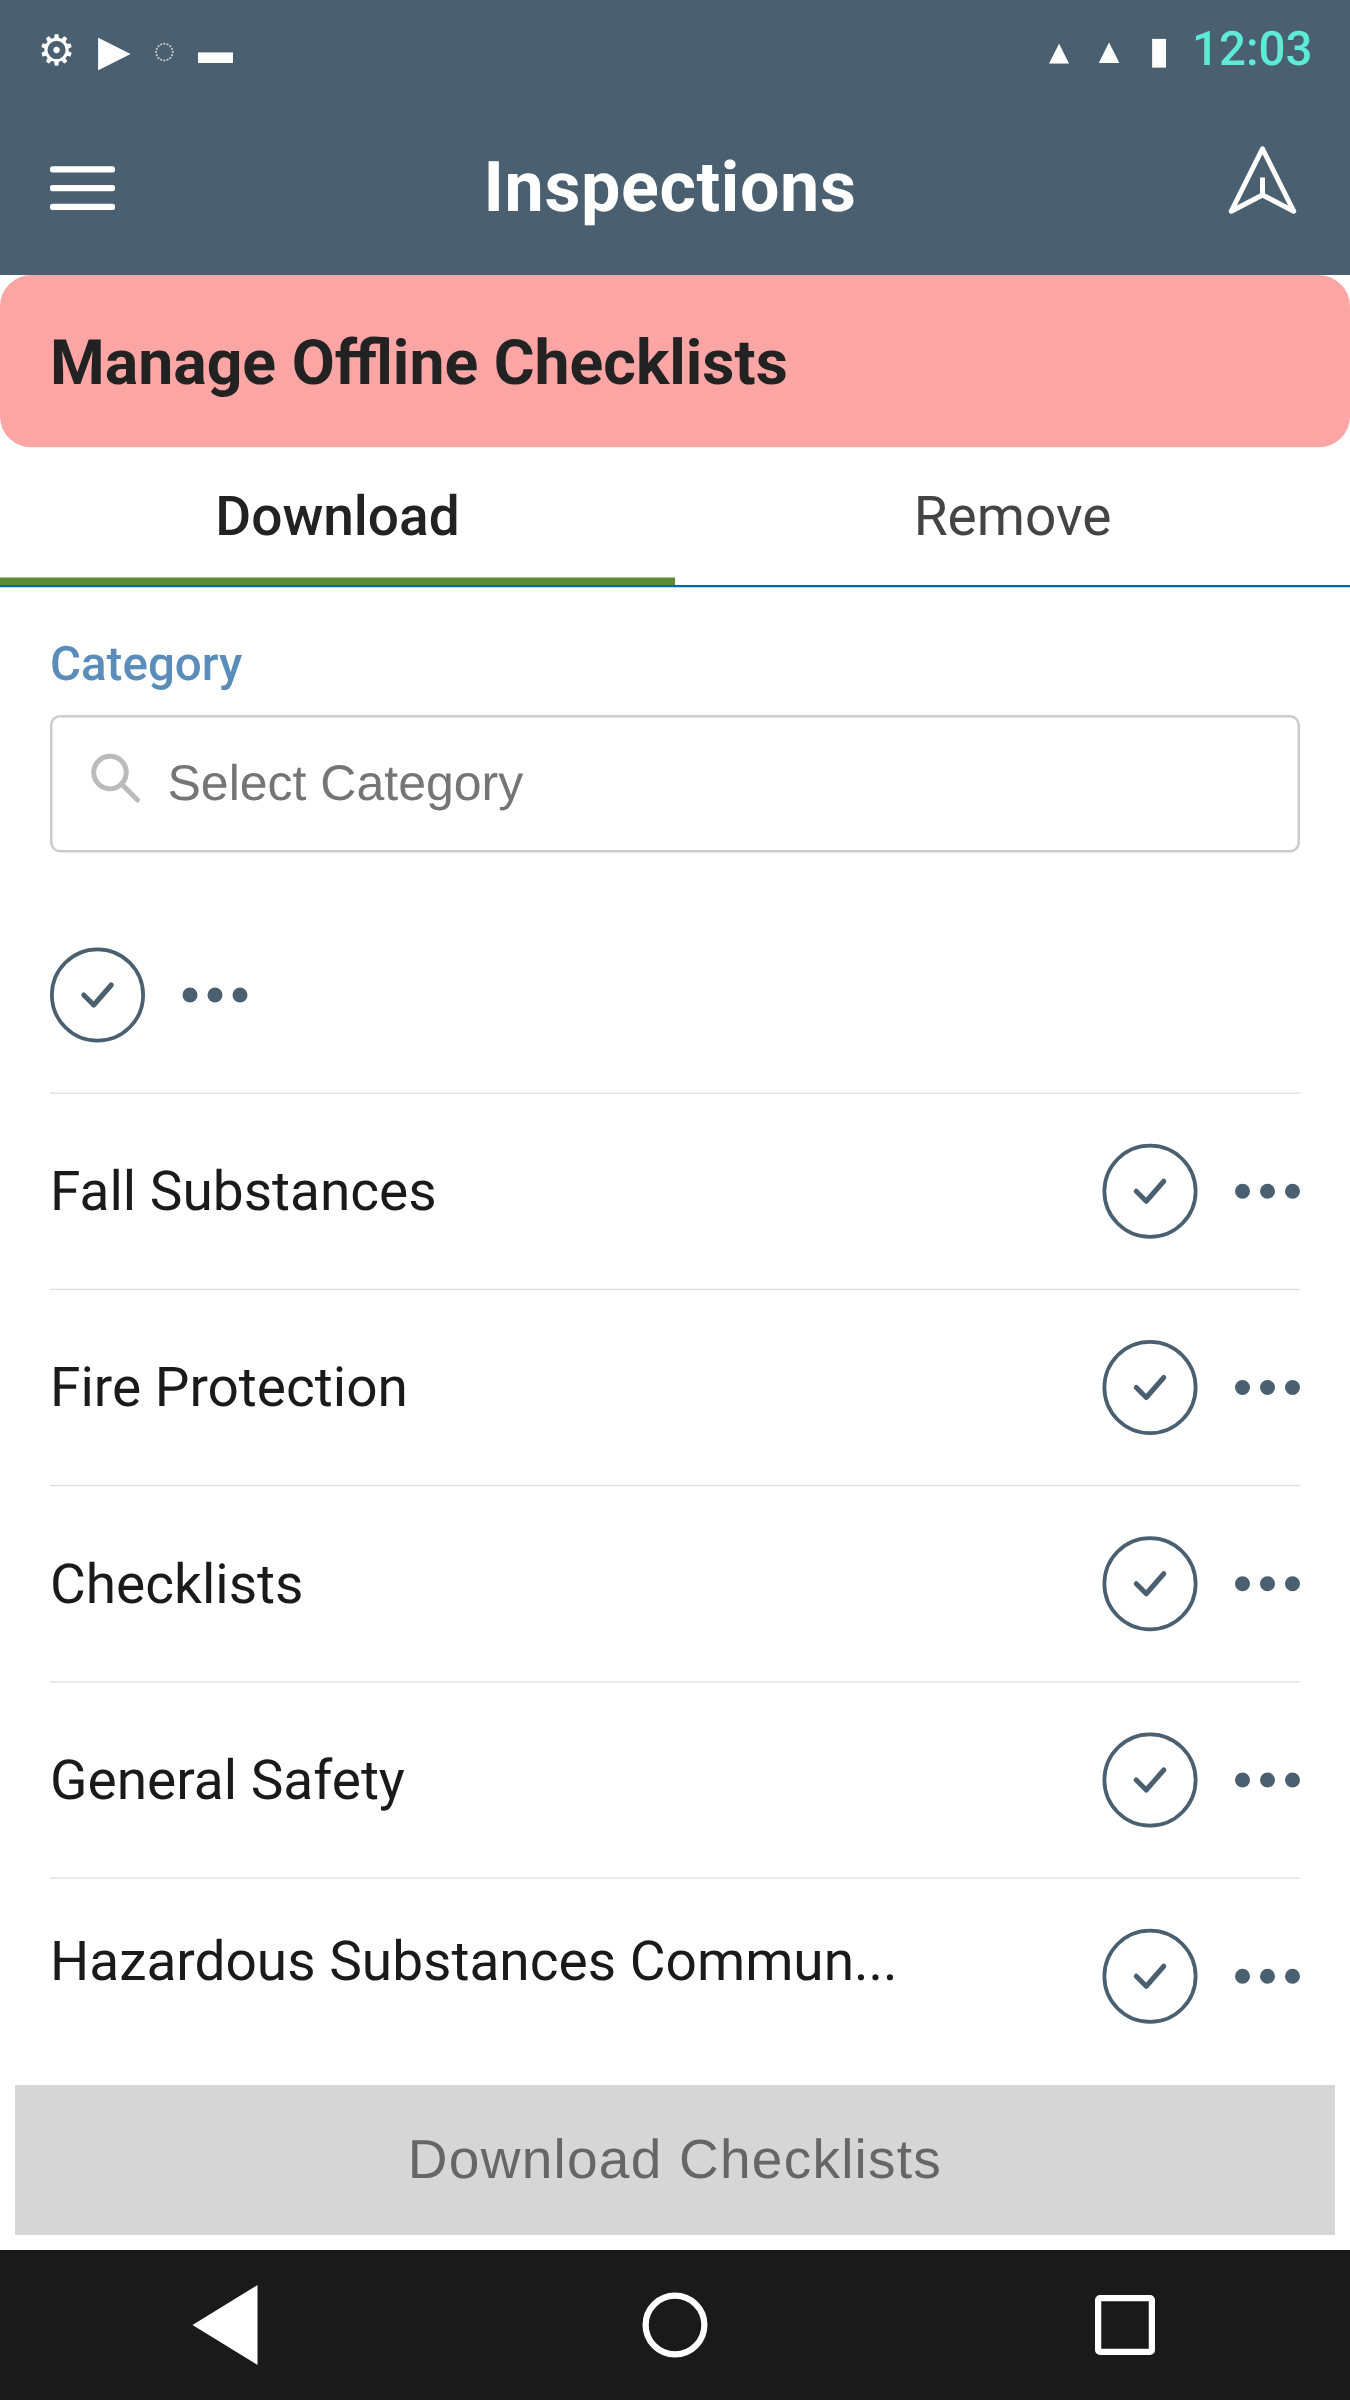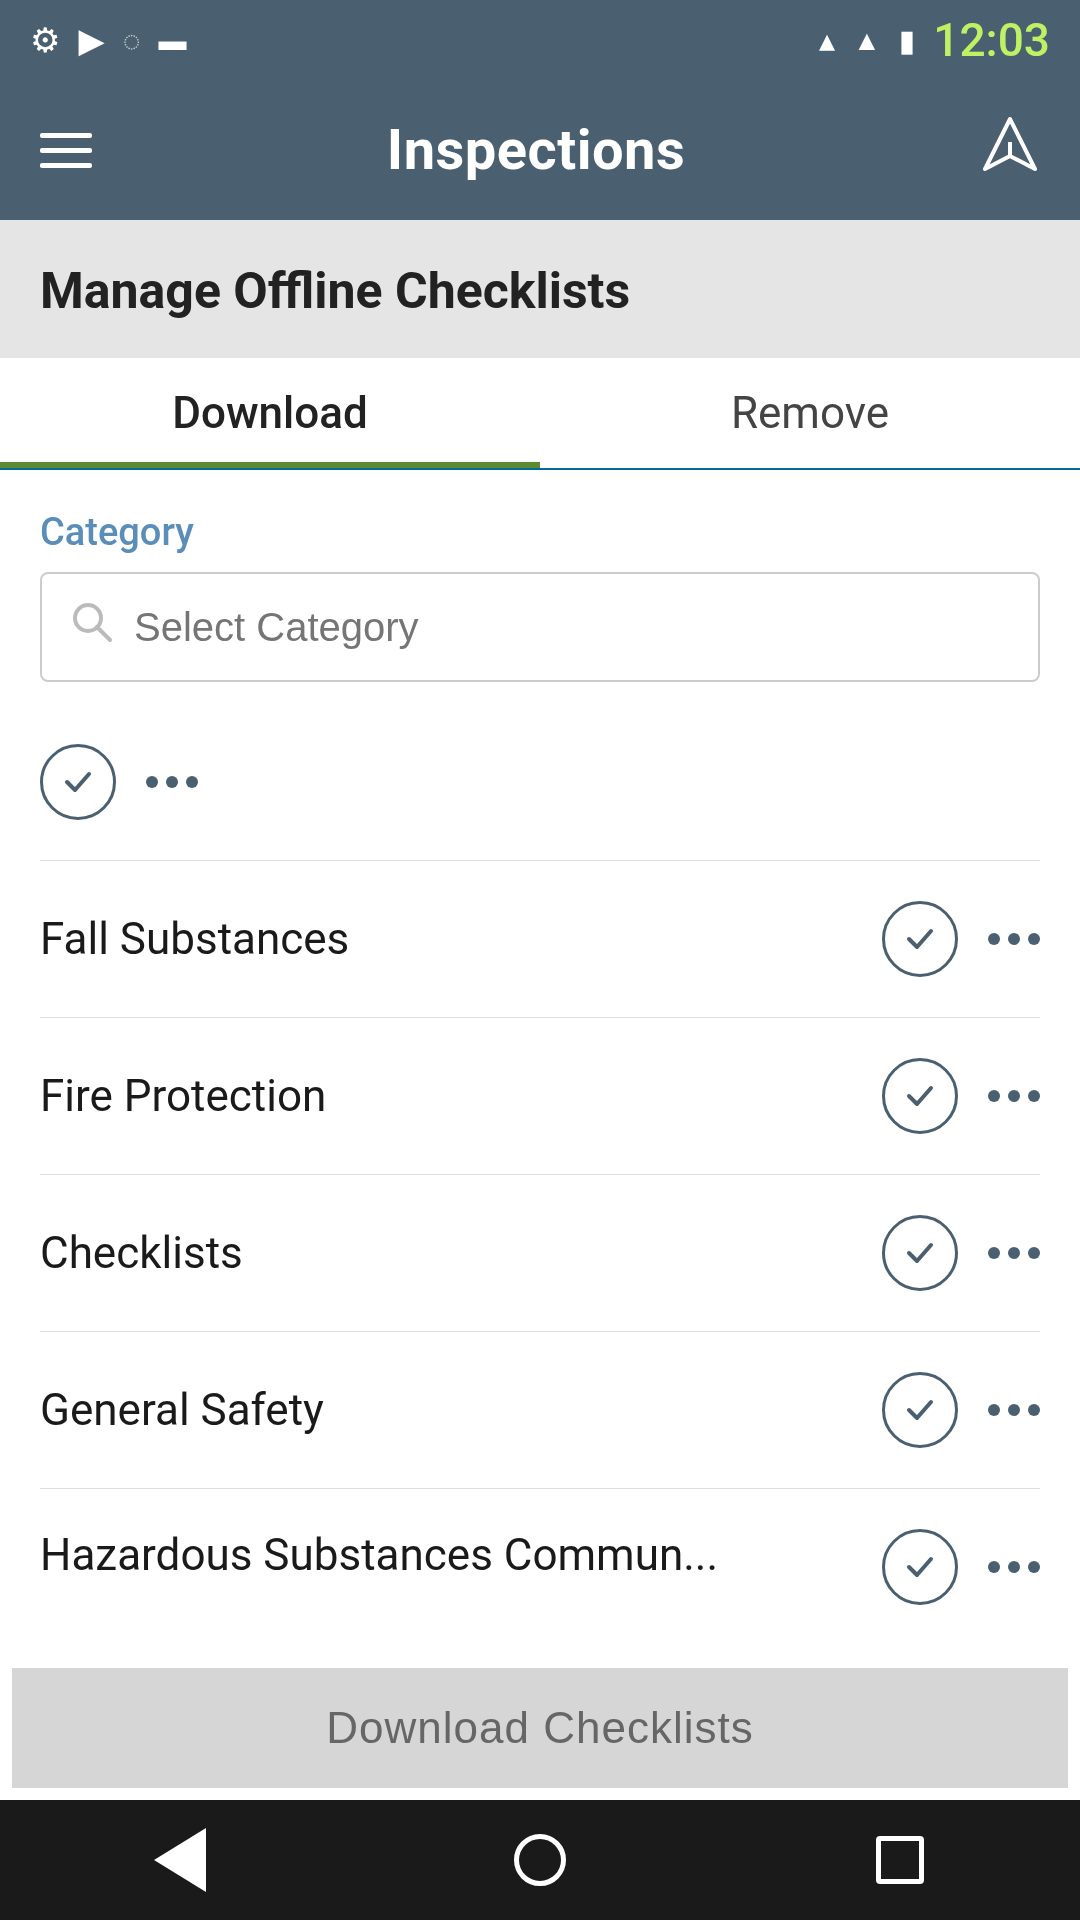--- a/index.html
+++ b/index.html
@@ -32,22 +32,22 @@
     .status-icon {
       color: white;
       font-size: 34px;
     }
     .status-right {
       display: flex;
       align-items: center;
       gap: 18px;
     }
     .status-time {
-      color: #bef264;
-      font-size: 46px;
+      color: #5eead4;
+      font-size: 38px;
       font-weight: 500;
     }
     .status-signal {
       color: white;
       font-size: 32px;
     }
 
     
     .app-header {
       width: 100%;
@@ -77,22 +77,23 @@
       letter-spacing: 0.5px;
     }
     .send-icon {
       color: white;
       font-size: 52px;
     }
 
     
     .section-heading {
       width: 100%;
-      background: #e5e5e5;
+      background: #fca5a5;
       padding: 42px 40px 38px;
+      border-radius: 25px;
     }
     .section-heading-text {
       font-size: 50px;
       font-weight: 700;
       color: #222;
     }
 
     
     .tabs-container {
       width: 100%;
@@ -144,21 +145,21 @@
     
     .search-box {
       width: 100%;
       height: 110px;
       border: 2px solid #ccc;
       border-radius: 8px;
       display: flex;
       align-items: center;
       padding: 0 28px;
       gap: 20px;
-      margin-bottom: 22px;
+      margin-bottom: 36px;
     }
     .search-icon-wrap {
       color: #bbb;
       font-size: 44px;
       flex-shrink: 0;
     }
     .search-input {
       border: none;
       outline: none;
       font-size: 40px;

